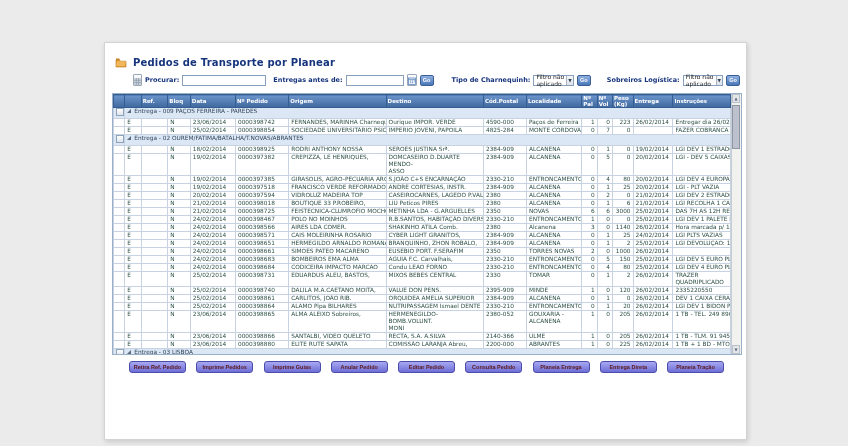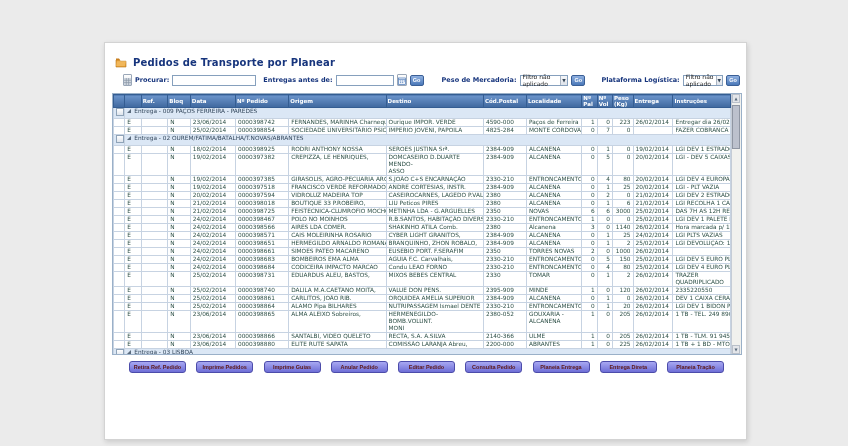--- a/index.html
+++ b/index.html
@@ -3,21 +3,21 @@
 <meta charset="utf-8">
 <style>
   html,body{margin:0;padding:0;width:848px;height:446px;overflow:hidden;
     background:#ebebeb;font-family:"DejaVu Sans","Liberation Sans",sans-serif;}
   .panel{position:absolute;left:104px;top:42px;width:641px;height:396px;
     background:#fff;border:1px solid #d3d3d3;box-shadow:1px 2px 5px rgba(0,0,0,.14);}
   
   .titlebar{position:absolute;left:10px;top:10px;display:flex;gap:6px;align-items:center;}
   .title{font-size:10px;font-weight:bold;color:#17357d;letter-spacing:.2px;}
   
-  .filters{position:absolute;left:18px;top:31px;right:6px;display:flex;align-items:center;gap:3px;}
+  .filters{position:absolute;left:28px;top:31px;right:6px;display:flex;align-items:center;gap:3px;}
   .lbl{font-size:6.5px;font-weight:bold;color:#17357d;white-space:nowrap;}
   .lbl.entregas{margin-left:4px}.lbl.tipo{margin-left:15px}.lbl.plat{margin-left:13px}
   .inp{height:11px;border:1px solid #86a0bd;background:#fff;font-size:6px;padding:0 2px;box-sizing:border-box;}
   .inp.search{width:112px}.inp.date{width:58px}
   .mini-btn{width:12px;height:12px;padding:0;border:1px solid #9aa7b8;border-radius:1px;
     background:linear-gradient(#fdfdfd,#e1e6ee);display:flex;align-items:center;justify-content:center;}
   .go-btn{height:11px;min-width:14px;padding:0 2px;border:1px solid #3a5f96;border-radius:2px;
     background:linear-gradient(#8fb0e0,#4a78b8);color:#fff;font-size:5.5px;font-weight:bold;line-height:9px;}
   .select{display:flex;justify-content:space-between;align-items:center;height:11px;background:#fff;
     border:1px solid #86a0bd;box-sizing:border-box;font-size:6px;color:#222;padding-left:2px;}
@@ -82,27 +82,27 @@
     <button class="mini-btn">
       <span>
         <svg width="8" height="8" viewBox="0 0 8 8">
             <rect x="0.5" y="1" width="7" height="6.5" fill="#eef3fa" stroke="#4a78b8" stroke-width="0.7"></rect>
             <path d="M0.5 2.6h7" stroke="#4a78b8" stroke-width="0.7"></path>
             <path d="M2 4h1.2M4 4h1.2M6 4h1.2M2 5.6h1.2M4 5.6h1.2" stroke="#4a78b8" stroke-width="0.7"></path>
           </svg>
       </span>
     </button>
     <button class="go-btn">Go</button>
-    <span class="lbl tipo">Peso de Mercadoria:</span>
+    <span class="lbl tipo">Tipo de Charnequinh:</span>
     <div class="select tipo">
       <span>Filtro não aplicado</span>
       <span class="sel-arrow">▼</span>
     </div>
     <button class="go-btn">Go</button>
-    <span class="lbl plat">Plataforma Logística:</span>
+    <span class="lbl plat">Sobreiros Logística:</span>
     <div class="select plat">
       <span>Filtro não aplicado</span>
       <span class="sel-arrow">▼</span>
     </div>
     <button class="go-btn">Go</button>
   </div>
 
   <div class="grid">
     <table>
         <colgroup>

